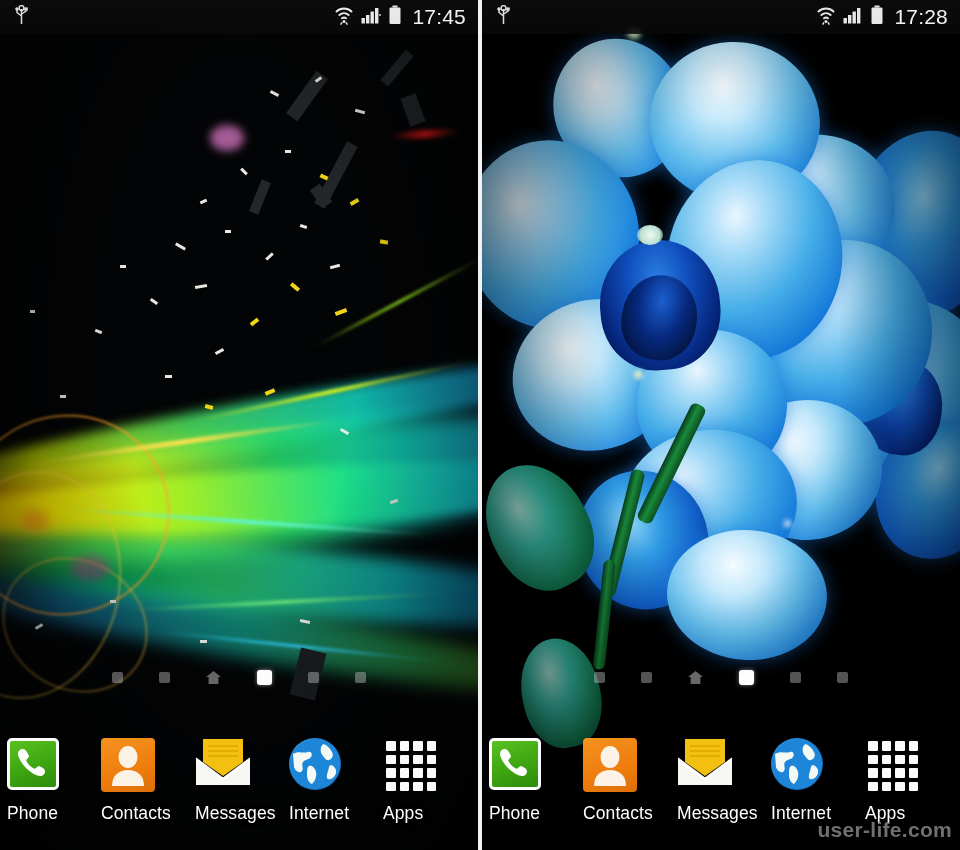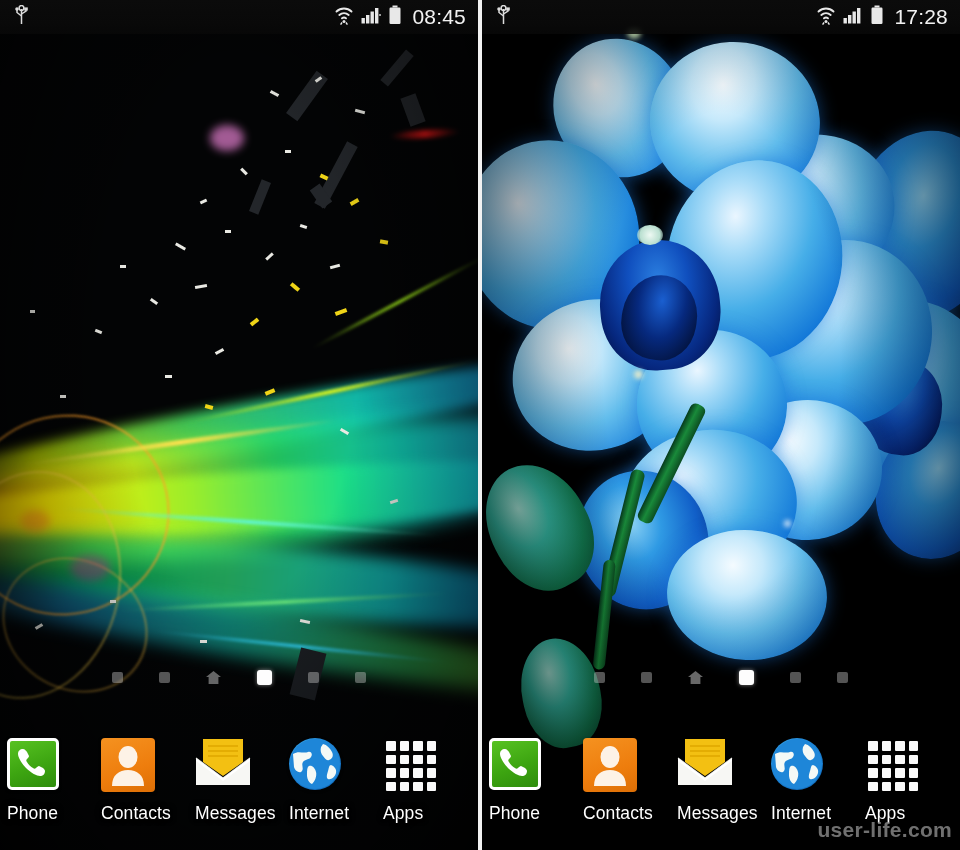--- a/index.html
+++ b/index.html
@@ -269,21 +269,21 @@
             <rect x="14.0" y="2" width="3.4" height="15.5" fill="#e8e8e8"></rect>
             <rect x="18.2" y="8" width="1.6" height="2" fill="#bdbdbd"></rect>
           </svg>
         </span>
         <span class="ic">
           <svg width="14" height="20" viewBox="0 0 14 20">
             <rect x="4.5" y="0.5" width="5" height="2" fill="#e8e8e8"></rect>
             <rect x="1.5" y="2.5" width="11" height="16.5" rx="1.2" fill="#e8e8e8"></rect>
           </svg>
         </span>
-        <span class="sb-clock">08:45</span>
+        <span class="sb-clock">17:45</span>
       </div>
     </div>
 
     <div class="pageind">
       <span class="pi"></span>
       <span class="pi"></span>
       <span class="pi home">
         <svg width="15" height="13" viewBox="0 0 15 13">
             <path d="M7.5 0 L15 6 H12.4 V13 H2.6 V6 H0 Z" fill="rgba(200,200,200,.5)"></path>
           </svg>

